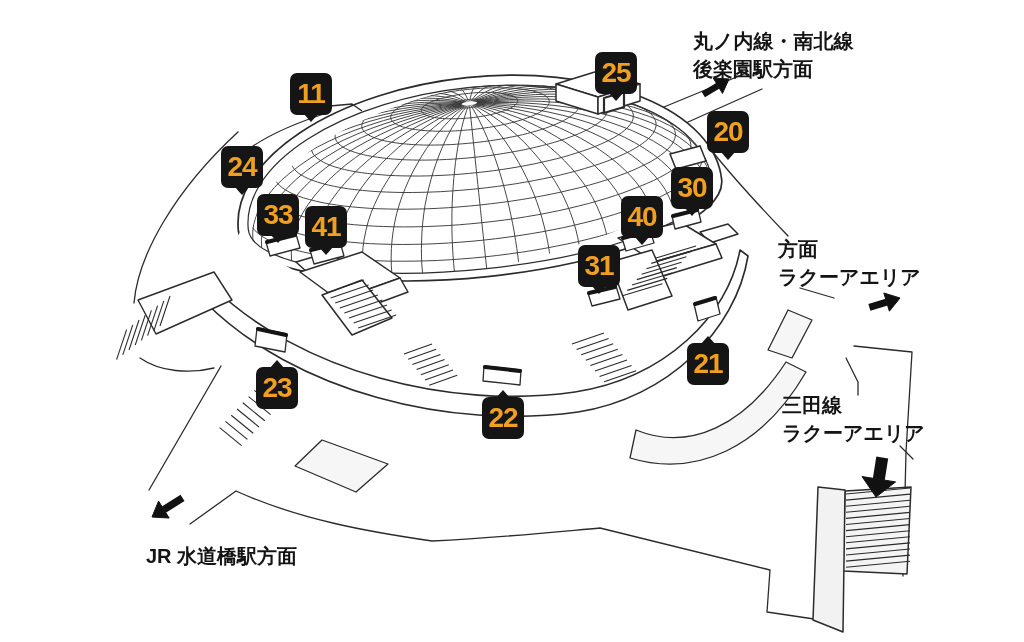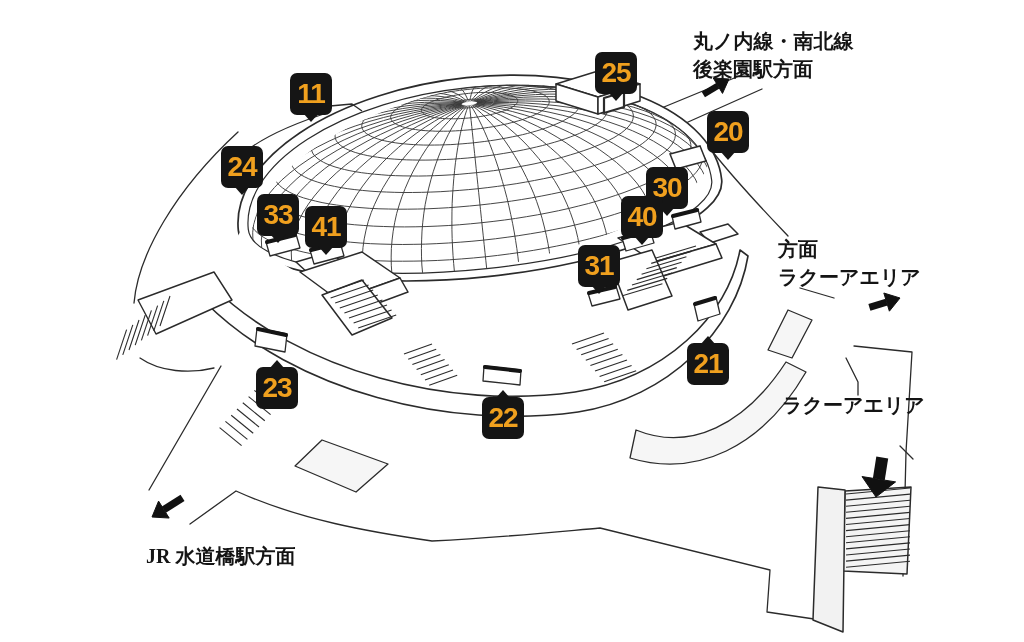--- a/index.html
+++ b/index.html
@@ -20,21 +20,21 @@
   }
   .gate-badge::after {
     content:""; position:absolute; left:50%; transform:translateX(-50%);
     border:9px solid transparent; border-left-width:8px; border-right-width:8px;
   }
   .gate-badge.ptr-down::after { top:100%; margin-top:-2px; border-top-color:#151515; }
   .gate-badge.ptr-up::after   { bottom:100%; margin-bottom:-2px; border-bottom-color:#151515; }
 
   .dir-label {
     position:absolute; color:#141414; font-size:20px; font-weight:600;
-    line-height:1.38; z-index:4; white-space:nowrap;font-family:Liberation Serif, serif;
+    line-height:1.38; z-index:4; white-space:nowrap;
   }
 </style>
 </head>
 <body>
 
 <div id="stage">
 
   <svg id="map-svg" width="1024" height="642" viewBox="0 0 1024 642">
 
     <defs>
@@ -267,21 +267,21 @@
     </div>
   <div class="gate-badge ptr-down" style="left:595px;top:52px">
       <span>25</span>
     </div>
   <div class="gate-badge ptr-down" style="left:707px;top:111px">
       <span>20</span>
     </div>
   <div class="gate-badge ptr-down" style="left:221px;top:146px">
       <span>24</span>
     </div>
-  <div class="gate-badge ptr-down" style="left:646px;top:167px">
+  <div class="gate-badge ptr-down" style="left:671px;top:167px">
       <span>30</span>
     </div>
   <div class="gate-badge ptr-down" style="left:257px;top:194px">
       <span>33</span>
     </div>
   <div class="gate-badge ptr-down" style="left:621px;top:196px">
       <span>40</span>
     </div>
   <div class="gate-badge ptr-down" style="left:305px;top:206px">
       <span>41</span>
@@ -301,18 +301,19 @@
 
   <div class="dir-label" style="left:693px;top:28px">
     <div>丸ノ内線・南北線</div>
     <div>後楽園駅方面</div>
   </div>
   <div class="dir-label" style="left:778px;top:236px">
     <div>方面</div>
     <div>ラクーアエリア</div>
   </div>
   <div class="dir-label" style="left:782px;top:392px">
+    <div>三田線</div>
     <div>ラクーアエリア</div>
   </div>
   <div class="dir-label" style="left:146px;top:543px">
     <div>JR 水道橋駅方面</div>
   </div>
 </div>
 
 </body></html>

